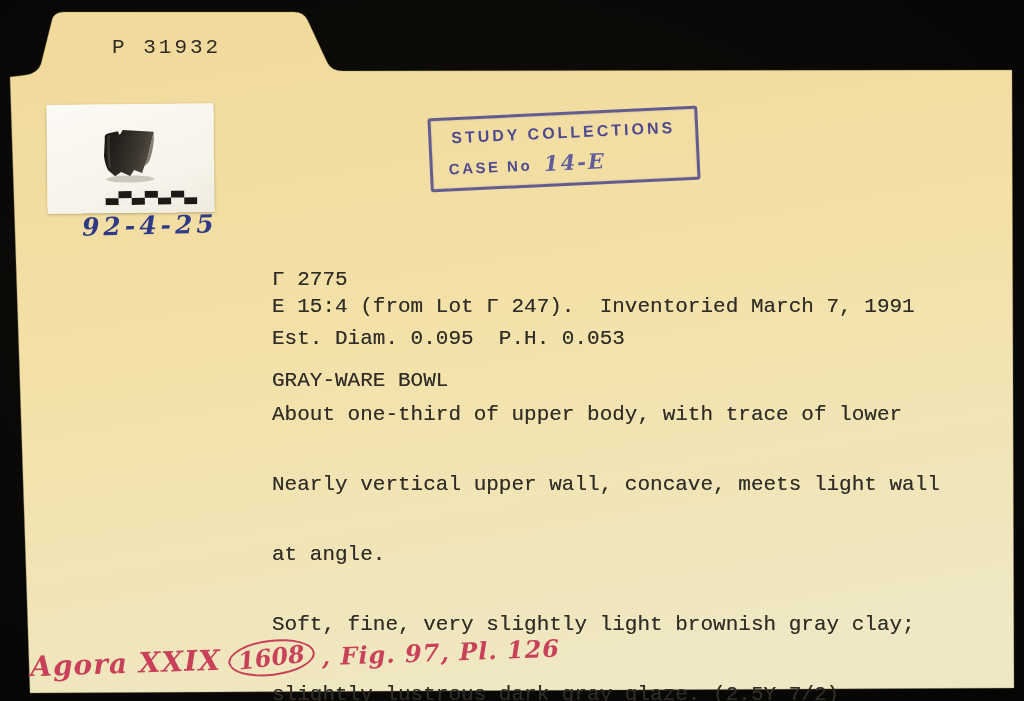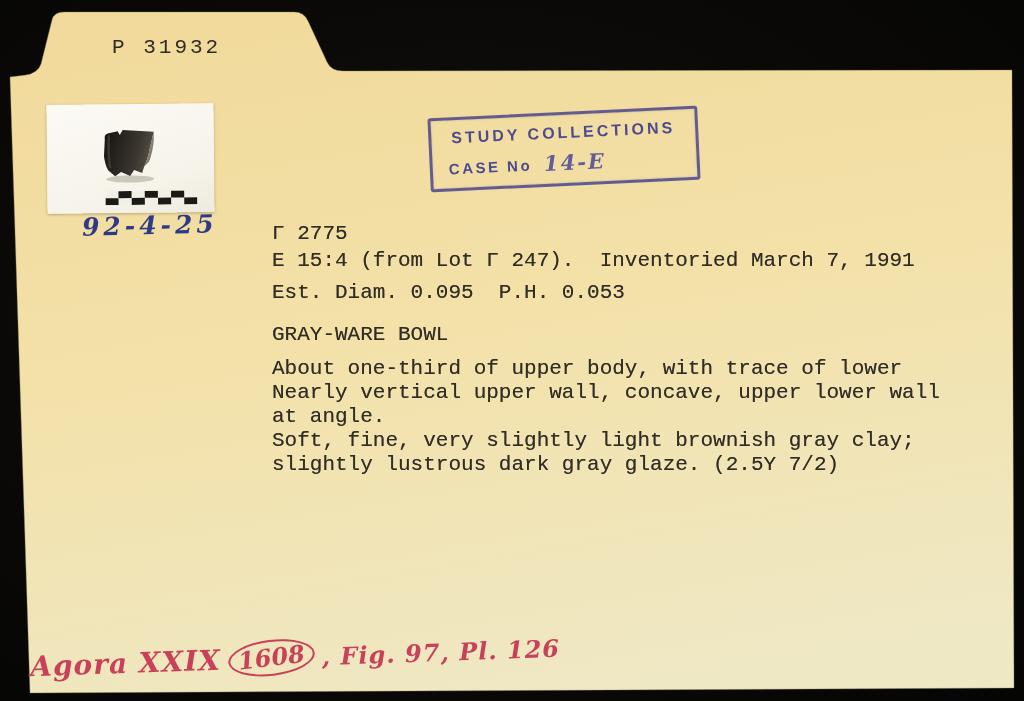--- a/index.html
+++ b/index.html
@@ -54,21 +54,21 @@
     font-family:"DejaVu Serif", serif;font-style:italic;font-weight:600;
     font-size:21px;letter-spacing:2px;color:#55519c;transform:translateY(1px);
   }
 
   .typed{
     left:272px;top:222px;
     font-family:"Liberation Mono","DejaVu Sans Mono",monospace;
     font-size:21px;line-height:24px;color:#302d27;
     text-shadow:0 0 0.4px rgba(48,45,39,0.6);
   }
-  .typed-line{white-space:pre;height:24px;}
+  .typed-line{white-space:pre;height:24px;margin-top:46px;}
   .m3{margin-top:3px}.m12{margin-top:8px}.m13{margin-top:18px}.m21{margin-top:10px}
 
   .citation{
     left:30px;top:639px;display:flex;align-items:center;gap:7px;
     color:#c8405a;font-family:"DejaVu Serif", serif;font-style:italic;font-weight:600;
     transform:rotate(-2deg);
   }
   .cite-series{font-size:28px;letter-spacing:1px;}
   .circled{
     border:2.5px solid #c8405a;border-radius:50%;
@@ -149,21 +149,21 @@
         <span class="case-number">14-E</span>
       </div>
     </div>
 
     <div class="abs typed">
       <div class="typed-line">Γ 2775</div>
       <div class="typed-line m3">E 15:4 (from Lot Γ 247).  Inventoried March 7, 1991</div>
       <div class="typed-line m12">Est. Diam. 0.095  P.H. 0.053</div>
       <div class="typed-line m13">GRAY-WARE BOWL</div>
       <div class="typed-line m21">About one-third of upper body, with trace of lower</div>
-      <div class="typed-line">Nearly vertical upper wall, concave, upper lower wall</div>
+      <div class="typed-line">Nearly vertical upper wall, concave, meets light wall</div>
       <div class="typed-line">at angle.</div>
       <div class="typed-line">Soft, fine, very slightly light brownish gray clay;</div>
       <div class="typed-line">slightly lustrous dark gray glaze. (2.5Y 7/2)</div>
     </div>
 
     <div class="abs citation">
       <span class="cite-series">Agora XXIX</span>
       <span class="circled">1608</span>
       <span class="cite-rest">, Fig. 97, Pl. 126</span>
     </div>

